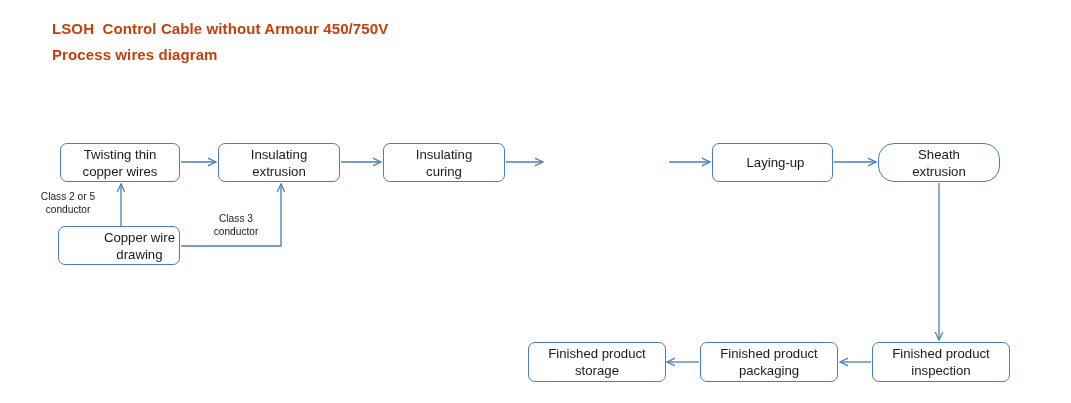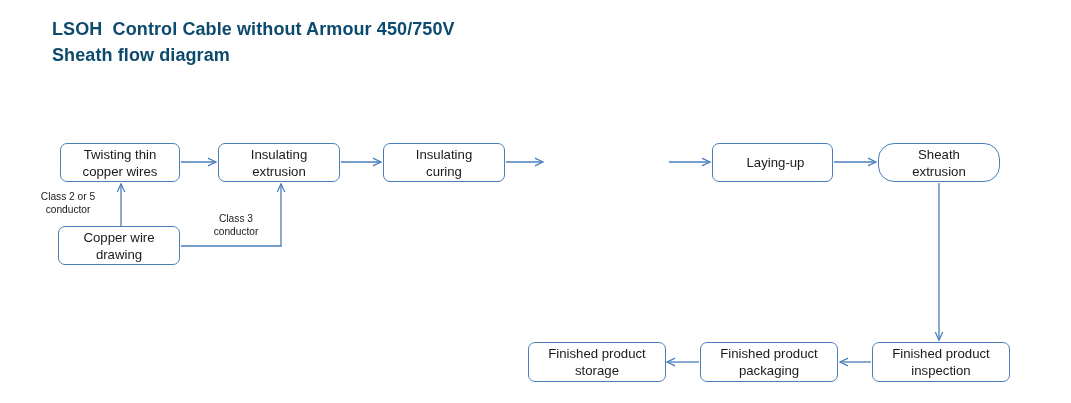--- a/index.html
+++ b/index.html
@@ -25,25 +25,25 @@
   }
 
   
   .title-block {
     position: absolute;
     left: 52px;
     top: 16px;
     width: 700px;
   }
   .title-line {
-    font-size: 18px;
+    font-size: 15px;
     font-weight: bold;
     letter-spacing: 0.1px;
     line-height: 26px;
-    color: #0c4a6e;
+    color: #c2410c;
     white-space: pre;
   }
 
   
   #connectors {
     position: absolute;
     left: 0;
     top: 0;
     width: 1071px;
     height: 403px;
@@ -81,21 +81,21 @@
     white-space: pre-line;
   }
 </style>
 </head>
 <body>
 
 <div id="diagram-canvas">
 
   <div class="title-block">
     <div class="title-line">LSOH  Control Cable without Armour 450/750V</div>
-    <div class="title-line">Sheath flow diagram</div>
+    <div class="title-line">Process wires diagram</div>
   </div>
 
   <svg id="connectors" viewBox="0 0 1071 403" width="1071" height="403" xmlns="http://www.w3.org/2000/svg">
     <defs>
       <marker id="arrow-r" viewBox="0 0 10 10" refX="9" refY="5" markerWidth="7" markerHeight="7" orient="auto-start-reverse">
         <path d="M 0 0.8 L 9.2 5 L 0 9.2" fill="none" stroke="#4a7ebb" stroke-width="1.4"></path>
       </marker>
     </defs>
     <g stroke="#4a7ebb" stroke-width="1.3" fill="none">
 
@@ -134,21 +134,21 @@
 
   <div class="node" style="left:712px; top:143px; width:121px; height:39px;padding-left:10px;">
     <span>Laying-up</span>
   </div>
 
   <div class="node" style="left:878px; top:143px; width:122px; height:39px;border-radius:16px;">
     <span>Sheath
 extrusion</span>
   </div>
 
-  <div class="node" style="left:58px; top:226px; width:122px; height:39px;">
+  <div class="node" style="left:58px; top:226px; width:122px; height:39px;justify-content:flex-end;">
     <span>Copper wire
 drawing</span>
   </div>
 
   <div class="node" style="left:528px; top:342px; width:138px; height:40px;">
     <span>Finished product
 storage</span>
   </div>
 
   <div class="node" style="left:700px; top:342px; width:138px; height:40px;">

